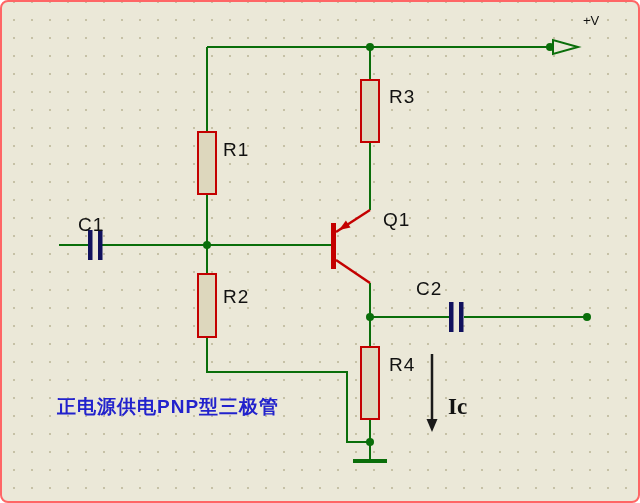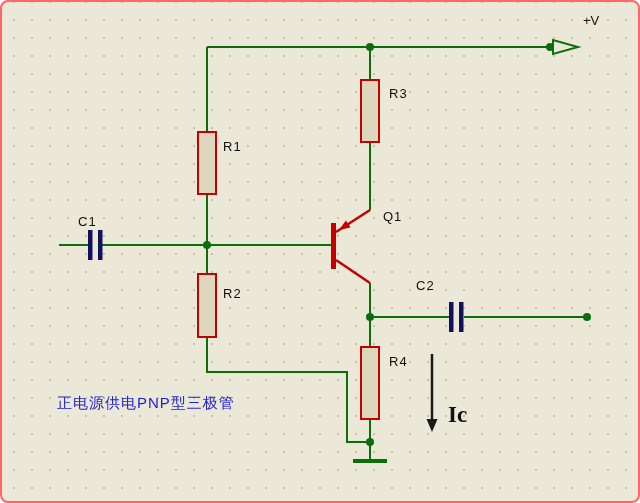--- a/index.html
+++ b/index.html
@@ -12,38 +12,37 @@
     background-color:#ebe8d8;
     background-image:radial-gradient(circle,#c6c1a6 1.1px,transparent 1.2px);
     background-size:18px 18px;
     background-position:3px 9px;
     overflow:hidden;
     font-family:"Liberation Sans","DejaVu Sans",sans-serif;
   }
   #schematic-svg{position:absolute;left:0;top:0;}
   .lbl{
     position:absolute;
-    font-size:13px;
+    font-size:19px;
     color:#111;
     white-space:nowrap;
     letter-spacing:1px;
   }
   .lbl-small{font-size:13px;letter-spacing:0;}
   .lbl-ic{
     font-family:"Liberation Serif","DejaVu Serif",serif;
     font-weight:bold;
     font-size:23px;
     letter-spacing:0;
-    margin-top:8px;
   }
   .caption{
     position:absolute;
     color:#2222cc;
-    font-weight:normal;
-    font-size:15px;
+    font-weight:bold;
+    font-size:19px;
     letter-spacing:1px;
     white-space:nowrap;
   }
 </style>
 </head>
 <body>
 
 <div id="frame">
 
   <svg id="schematic-svg" width="640" height="503" viewBox="0 0 640 503">

